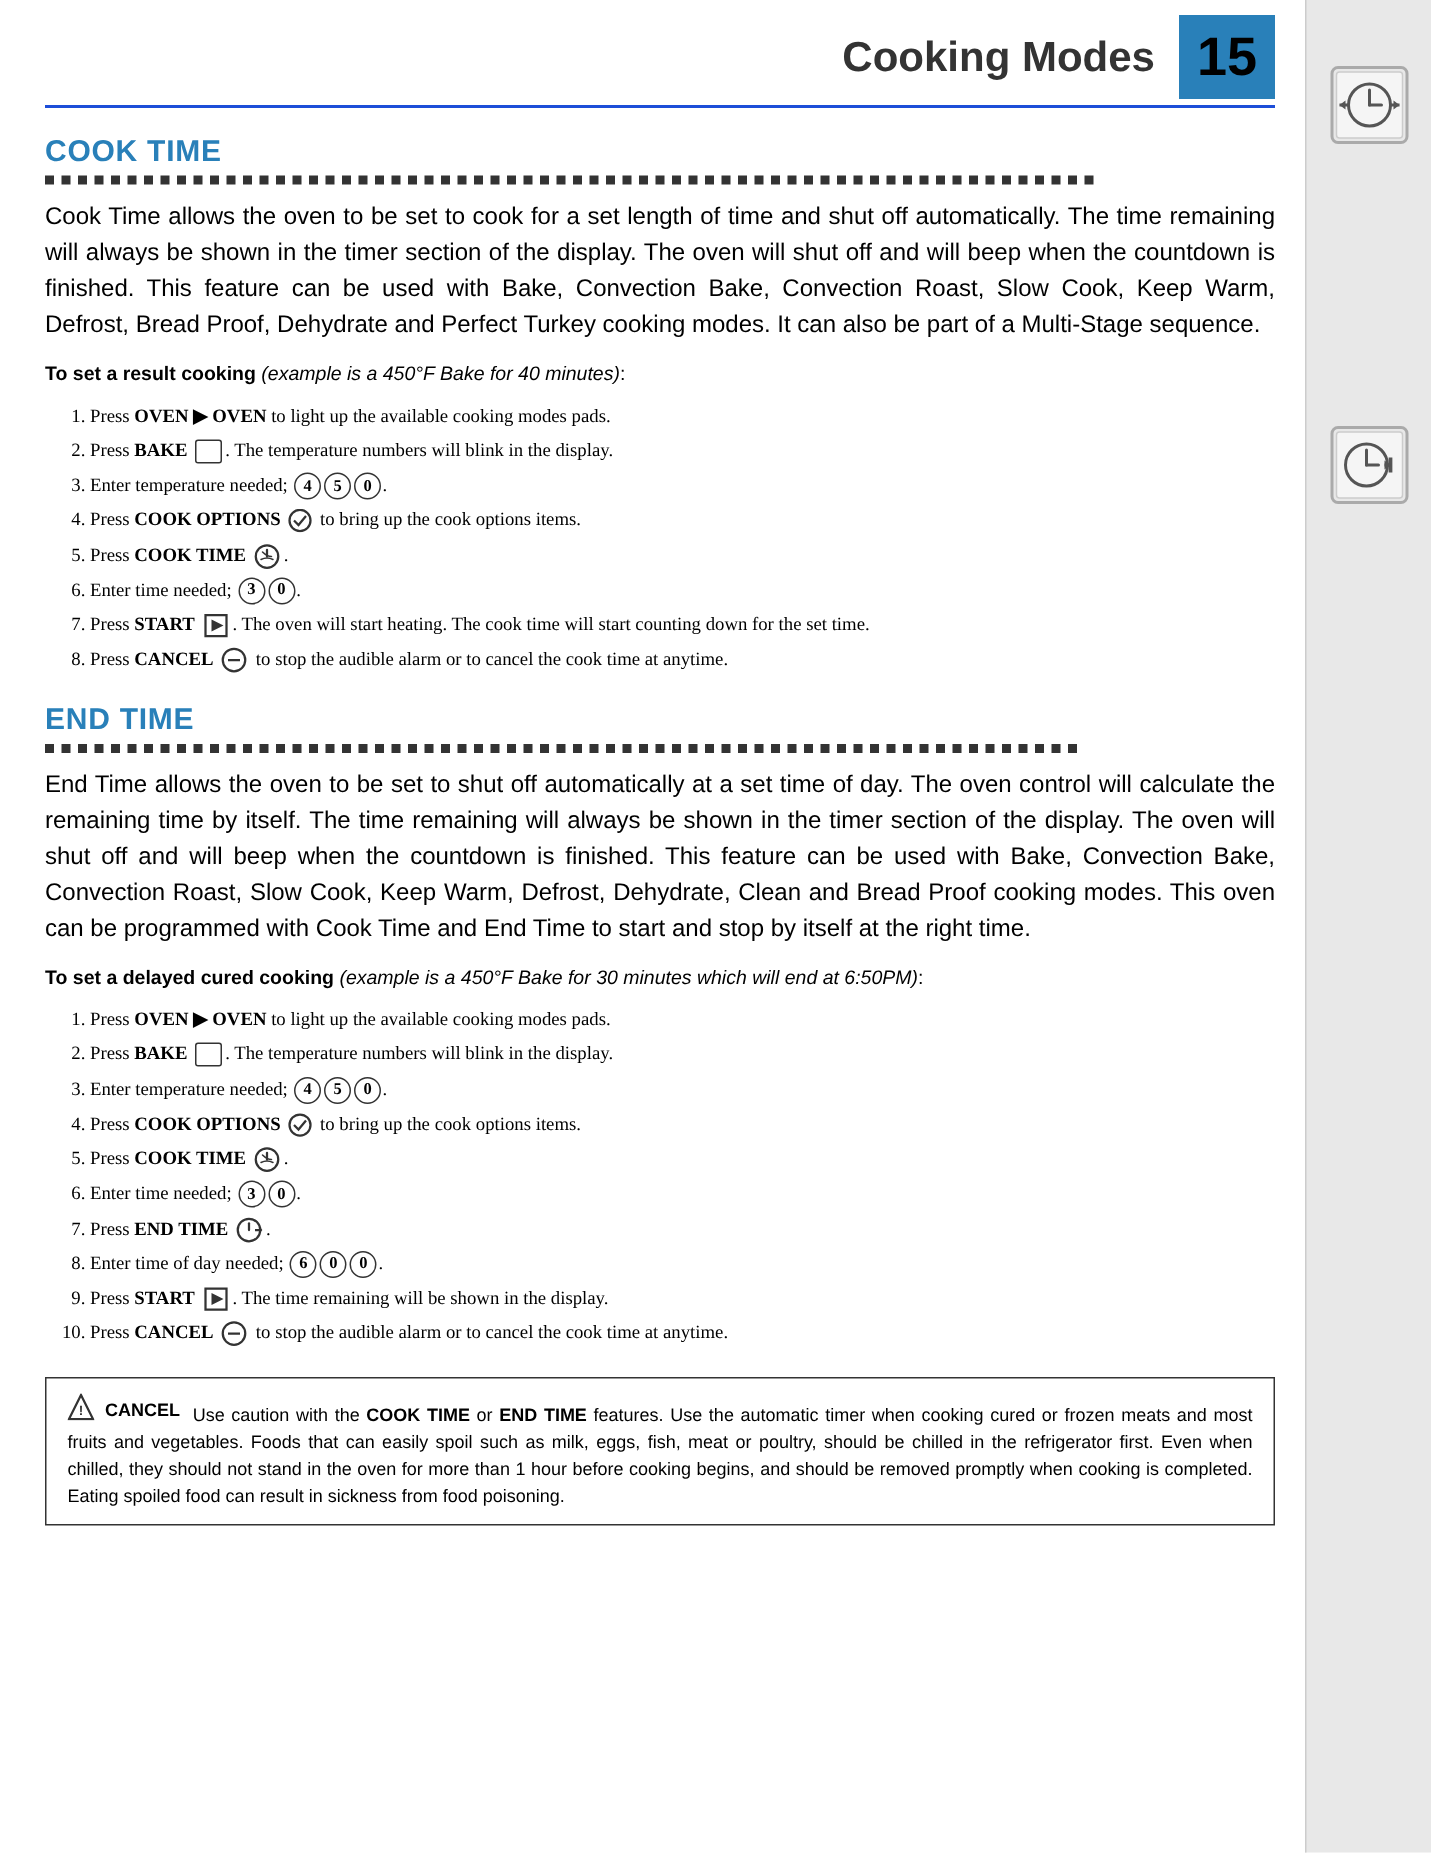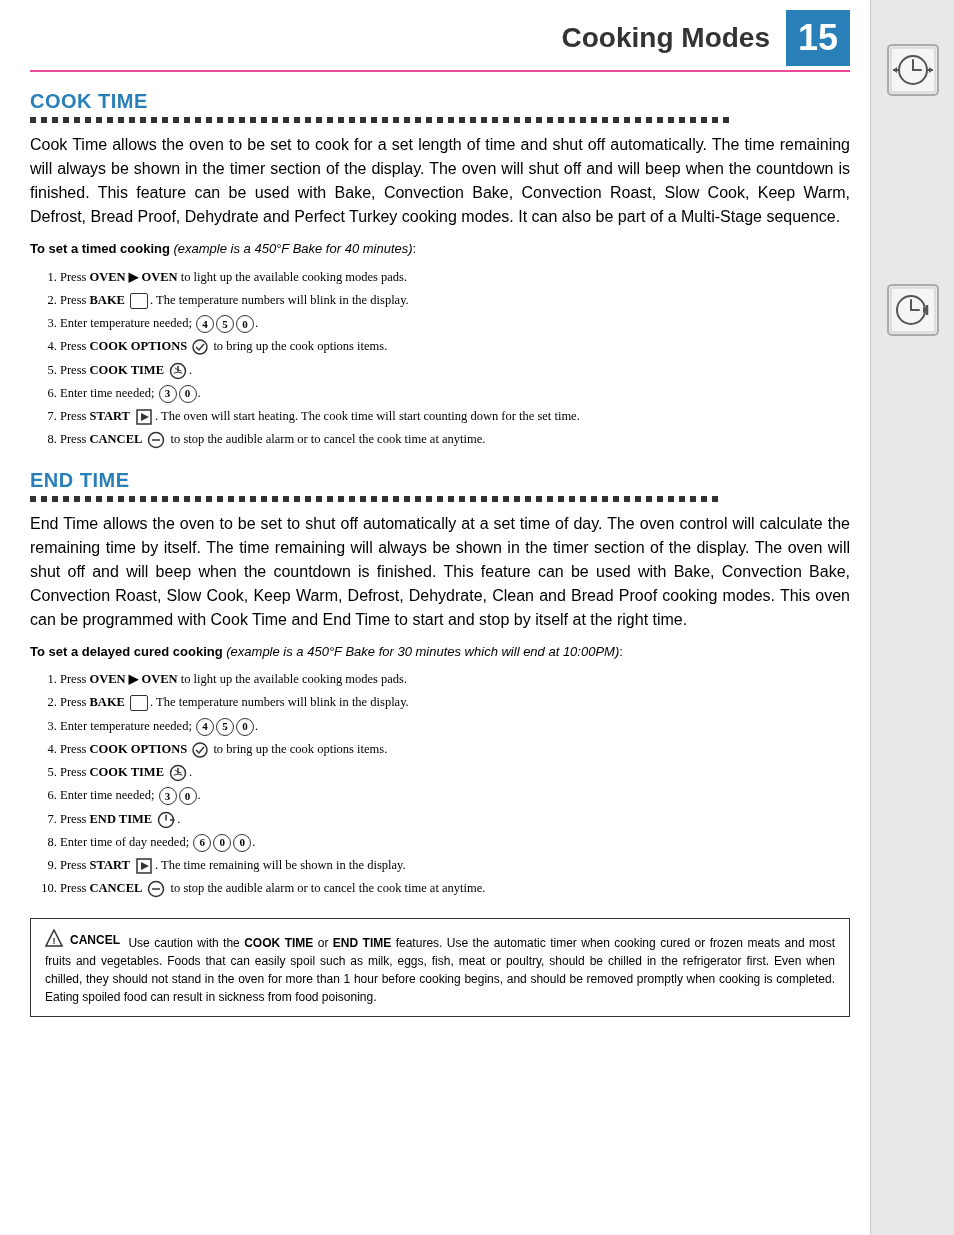--- a/index.html
+++ b/index.html
@@ -31,34 +31,34 @@
       padding-top: 40px;
       gap: 180px;
       border-left: 1px solid #ccc;
     }
     
     .page-header {
       display: flex;
       justify-content: flex-end;
       align-items: center;
       margin-bottom: 10px;
-      border-bottom: 2px solid #ec4899;
+      border-bottom: 2px solid #1d4ed8;
       padding-bottom: 4px;
     }
     .page-title-text {
       font-size: 28px;
       font-weight: bold;
       color: #333;
       flex: 1;
       text-align: right;
       padding-right: 16px;
     }
     .page-number {
       background: #2980b9;
-      color: #ffffff;
+      color: #000000;
       font-size: 36px;
       font-weight: bold;
       width: 64px;
       height: 56px;
       display: flex;
       align-items: center;
       justify-content: center;
     }
     
     .section-heading {
@@ -251,21 +251,21 @@
         <span class="dot"></span>
         <span class="dot"></span>
         <span class="dot"></span>
         <span class="dot"></span>
         <span class="dot"></span>
       </div>
 
       <p class="body-text">Cook Time allows the oven to be set to cook for a set length of time and shut off automatically. The time remaining will always be shown in the timer section of the display. The oven will shut off and will beep when the countdown is finished. This feature can be used with Bake, Convection Bake, Convection Roast, Slow Cook, Keep Warm, Defrost, Bread Proof, Dehydrate and Perfect Turkey cooking modes. It can also be part of a Multi-Stage sequence.</p>
 
       <p class="sub-heading">
-        <span class="sub-heading-bold">To set a timed cooking</span><span class="sub-heading-italic"> (example is a 450°F Bake for 40 minutes)</span><span>:</span>
+        <span class="sub-heading-bold">To set a result cooking</span><span class="sub-heading-italic"> (example is a 450°F Bake for 40 minutes)</span><span>:</span>
       </p>
 
       <ol class="num-list">
         <li>Press <span class="bold">OVEN ▶ OVEN</span> to light up the available cooking modes pads.</li>
         <li>Press <span class="bold">BAKE</span> <span class="bake-square"></span>. The temperature numbers will blink in the display.</li>
         <li>Enter temperature needed; <span class="circle-key">4</span><span class="circle-key">5</span><span class="circle-key">0</span>.</li>
         <li>Press <span class="bold">COOK OPTIONS</span> <span class="icon-inline">
               <svg width="16" height="16" viewBox="0 0 16 16">
                 <circle cx="8" cy="8" r="7" fill="none" stroke="#333" stroke-width="1.5"></circle>
                 <polyline points="4,8 7,11 12,5" fill="none" stroke="#333" stroke-width="1.5"></polyline>
@@ -359,21 +359,21 @@
         <span class="dot"></span>
         <span class="dot"></span>
         <span class="dot"></span>
         <span class="dot"></span>
         <span class="dot"></span>
       </div>
 
       <p class="body-text">End Time allows the oven to be set to shut off automatically at a set time of day. The oven control will calculate the remaining time by itself. The time remaining will always be shown in the timer section of the display. The oven will shut off and will beep when the countdown is finished. This feature can be used with Bake, Convection Bake, Convection Roast, Slow Cook, Keep Warm, Defrost, Dehydrate, Clean  and Bread Proof cooking modes. This oven can be programmed with Cook Time and End Time to start and stop by itself at the right time.</p>
 
       <p class="sub-heading">
-        <span class="sub-heading-bold">To set a delayed cured cooking</span><span class="sub-heading-italic"> (example is a 450°F Bake for 30 minutes which will end at 10:00PM)</span><span>:</span>
+        <span class="sub-heading-bold">To set a delayed cured cooking</span><span class="sub-heading-italic"> (example is a 450°F Bake for 30 minutes which will end at 6:50PM)</span><span>:</span>
       </p>
 
       <ol class="num-list">
         <li>Press <span class="bold">OVEN ▶ OVEN</span> to light up the available cooking modes pads.</li>
         <li>Press <span class="bold">BAKE</span> <span class="bake-square"></span>. The temperature numbers will blink in the display.</li>
         <li>Enter temperature needed; <span class="circle-key">4</span><span class="circle-key">5</span><span class="circle-key">0</span>.</li>
         <li>Press <span class="bold">COOK OPTIONS</span> <span class="icon-inline">
               <svg width="16" height="16" viewBox="0 0 16 16">
                 <circle cx="8" cy="8" r="7" fill="none" stroke="#333" stroke-width="1.5"></circle>
                 <polyline points="4,8 7,11 12,5" fill="none" stroke="#333" stroke-width="1.5"></polyline>

